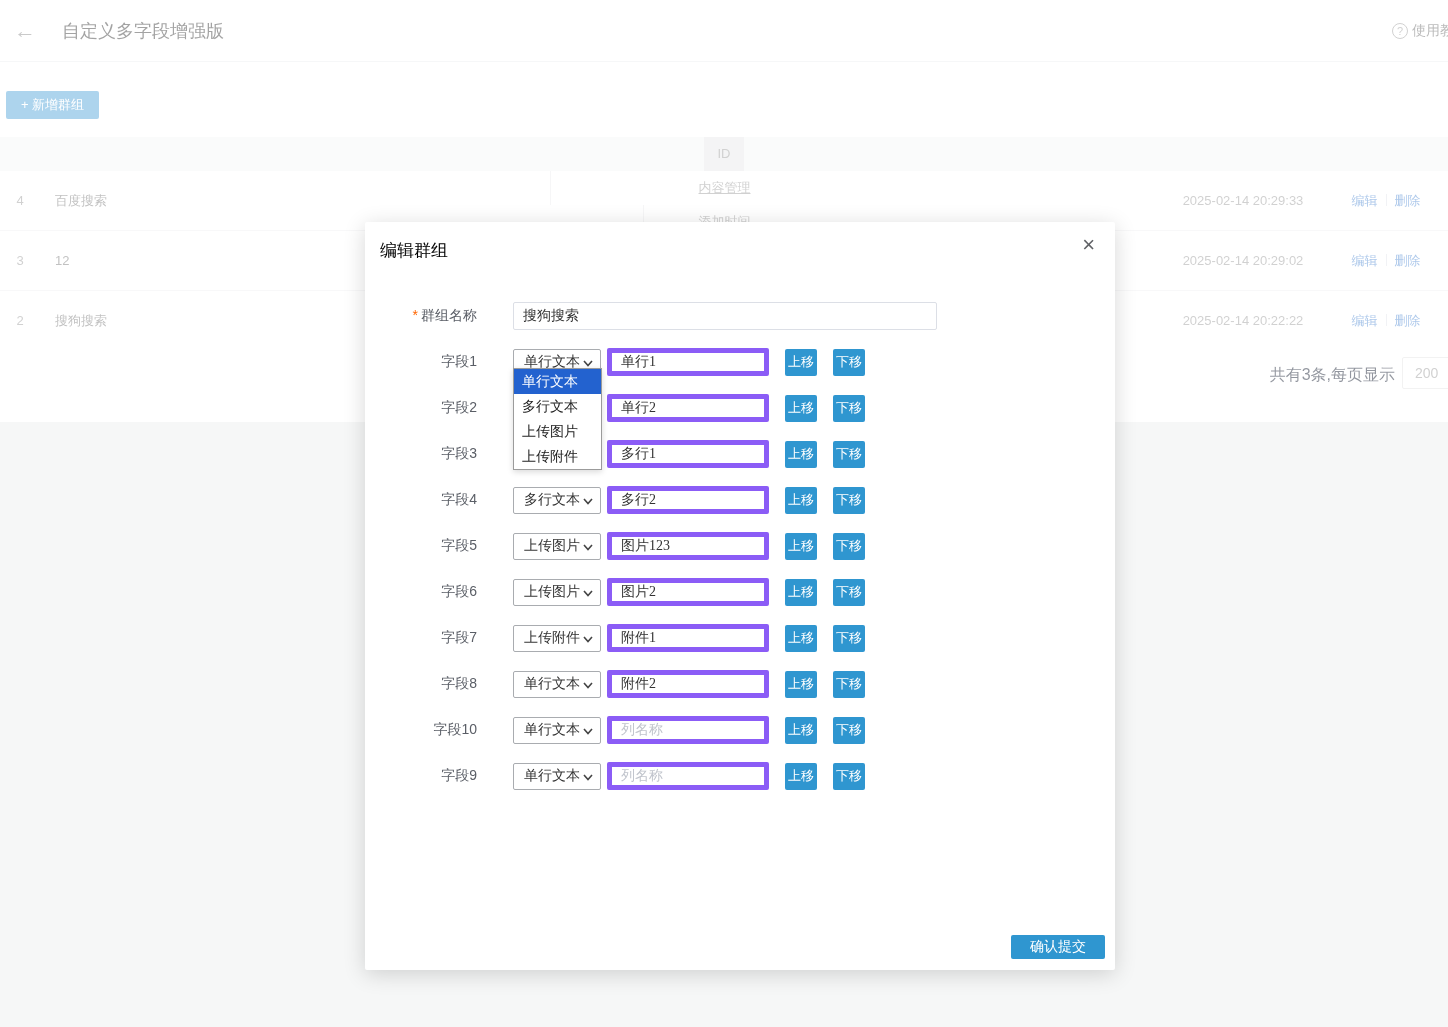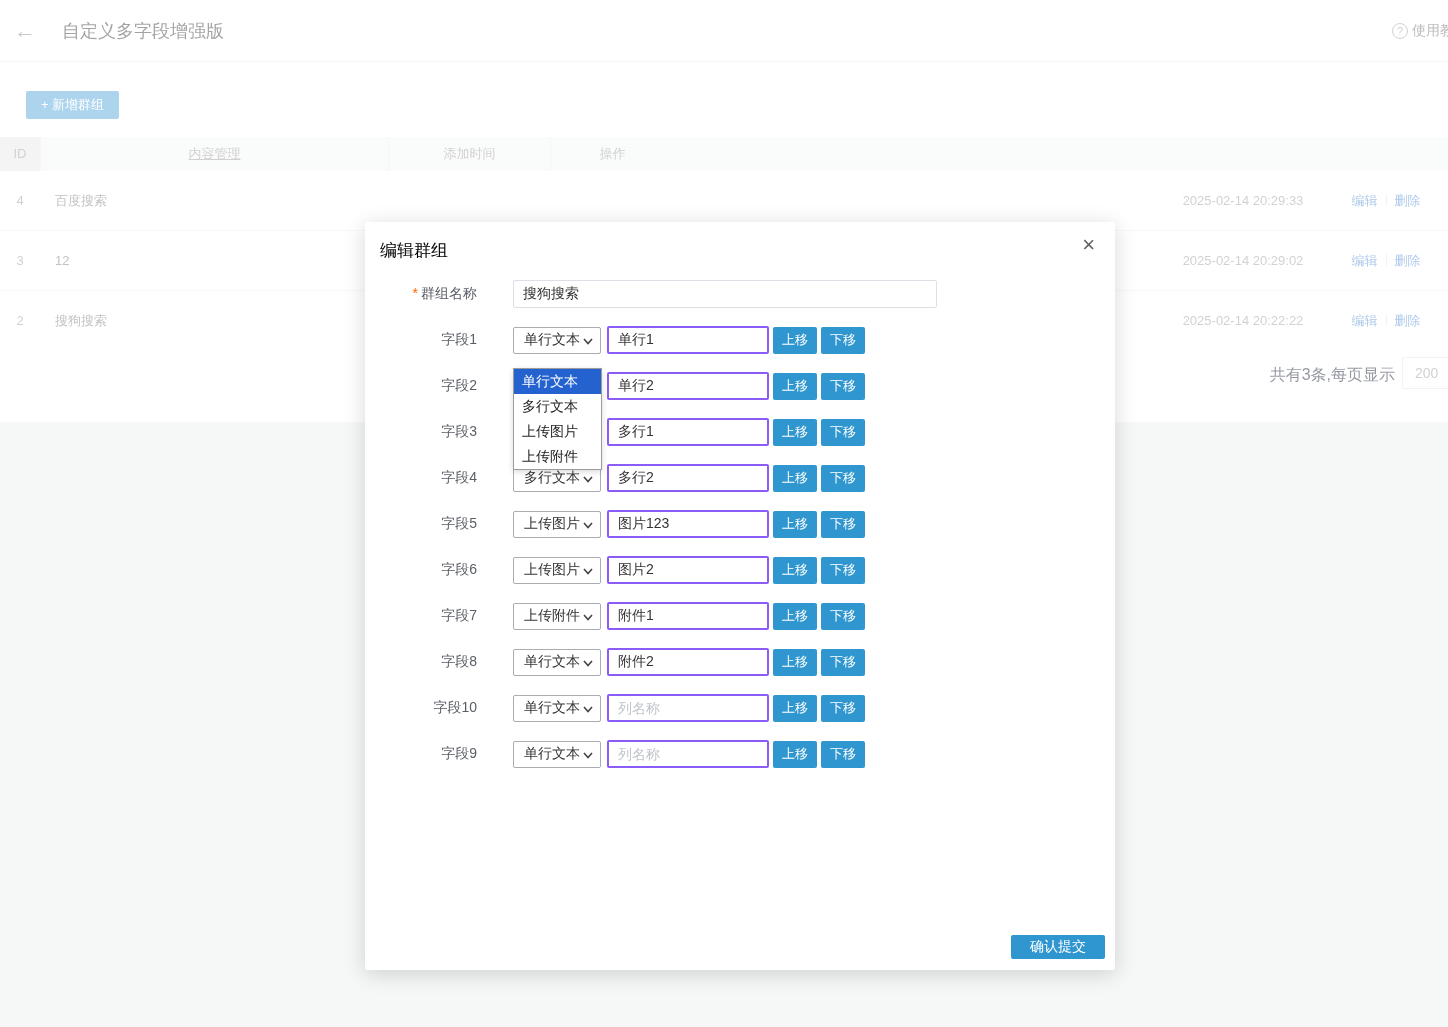--- a/index.html
+++ b/index.html
@@ -21,27 +21,26 @@
   .help-icon {
     flex:0 0 auto; width:16px; height:16px; border:1px solid #9a9a9a; border-radius:50%;
     font-size:11px; color:#9a9a9a; text-align:center; line-height:15px; margin-right:4px;
   }
   .help-label { font-size:14px; color:#666; white-space:nowrap; }
 
   .add-btn {
     position:absolute; left:6px; top:91px; width:93px; height:28px;
     background:#4ba0d8; color:#fff; border:none; font-size:13px; border-radius:2px; cursor:pointer;
     font-family:inherit;
-    margin-left:20px;
   }
 
   
   .tbl { position:absolute; left:0; right:0; top:137px; font-size:13px; }
   .tr { display:flex; align-items:center; }
-  .tr.head { height:34px; background:#f4f5f6; color:#999; }
+  .tr.head { height:34px; background:#f4f5f6; color:#999;flex-direction:column; }
   .tr.row { height:60px; background:#fff; border-bottom:1px solid #f0f0f1; color:#777; }
   .c-id { width:40px; text-align:center; }
   .head .c-id { background:#e6e7e8; height:100%; line-height:34px; }
   .c-title { flex:1; padding-left:15px; text-align:left; }
   .c-content { width:348px; text-align:center;text-decoration:underline; }
   .c-time { width:162px; text-align:center; color:#999; }
   .c-actions { width:124px; text-align:center; }
   .head .c-content, .head .c-time, .head .c-actions { border-left:1px solid #ececee; height:100%; line-height:34px; color:#999; }
   .row .c-id { color:#999; }
   .link { color:#4a86d2; cursor:pointer; text-decoration:none; }
@@ -61,42 +60,42 @@
   
   .modal {
     position:absolute; left:365px; top:222px; width:750px; height:748px; z-index:10;
     background:#fff; border-radius:2px; box-shadow:0 4px 22px rgba(0,0,0,0.16);
   }
   .modal-title { position:absolute; left:15px; top:17px; font-size:17px; color:#000000; }
   .modal-close {
     position:absolute; right:20px; top:12px; font-size:22px; color:#606266;
     cursor:pointer; line-height:1; font-weight:300;
   }
-  .form { position:absolute; left:0; top:58px; right:0; }
+  .form { position:absolute; left:0; top:80px; right:0; }
   .frow { display:flex; align-items:center; height:28px; margin-bottom:18px; }
   .flabel { width:112px; text-align:right; font-size:14px; color:#5a5e66; flex:0 0 auto; }
   .req { color:#ff6600; margin-right:3px; }
   .fcontent { display:flex; align-items:center; margin-left:36px; }
   .name-input {
     width:424px; height:28px; border:1px solid #dcdfe6; border-radius:2px;
     font-size:14px; color:#333; padding:0 9px; outline:none; font-family:inherit;
   }
   .sel {
     position:relative; width:88px; height:27px; border:1px solid #a9acb0; border-radius:2px;
     background:#fff; font-size:14px; color:#333; display:flex; align-items:center;
     padding-left:10px; cursor:pointer;
   }
   .sel svg { position:absolute; right:7px; top:10px; }
   .finput {
-    width:162px; height:28px; border:2px solid #8b5cf6; border-radius:2px; margin-left:6px;
-    font-size:14px; color:#333; padding:0 9px; outline:none; font-family:Liberation Sans, sans-serif;
+    width:162px; height:28px; border:5px solid #8b5cf6; border-radius:2px; margin-left:6px;
+    font-size:14px; color:#333; padding:0 9px; outline:none; font-family:Liberation Serif, serif;
   }
   .finput::placeholder { color:#c0c4cc; }
   .mv-btn {
-    width:44px; height:27px; margin-left:4px; border:none; border-radius:2px;
+    width:32px; height:27px; margin-left:16px; border:none; border-radius:2px;
     background:#2f96d0; color:#fff; font-size:13px; cursor:pointer; font-family:inherit;
   }
   .dropdown {
     position:absolute; left:148px; top:146px; width:89px; z-index:20;
     background:#fff; border:1px solid #9b9b9b; box-shadow:0 2px 6px rgba(0,0,0,0.15);
   }
   .opt { height:25px; line-height:25px; padding-left:8px; font-size:14px; color:#222; cursor:pointer; }
   .opt.selected { background:#2362cf; color:#fff; }
   .submit-btn {
     position:absolute; right:10px; bottom:11px; width:94px; height:24px;

